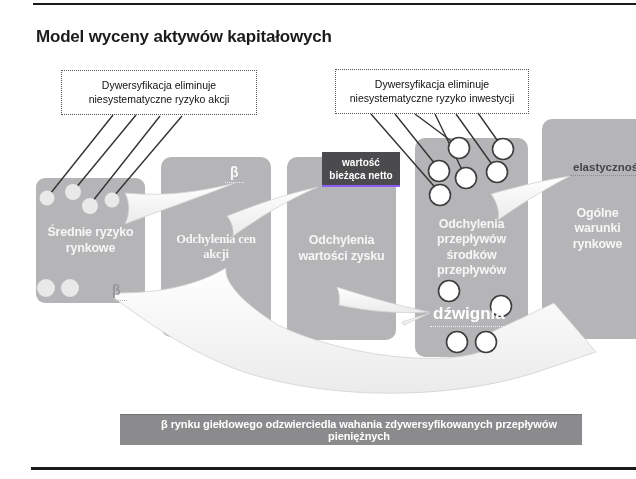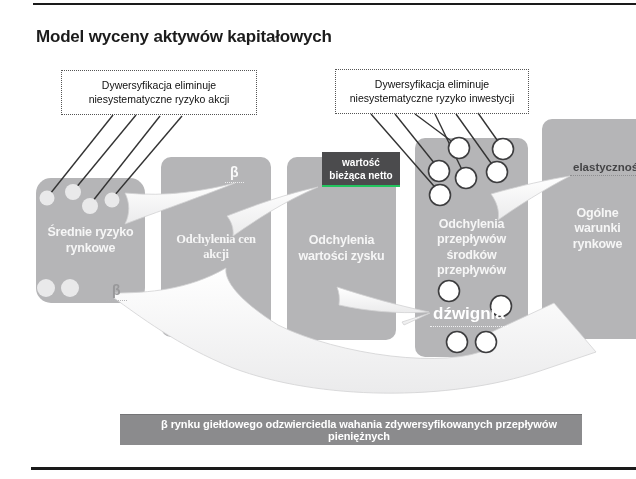--- a/index.html
+++ b/index.html
@@ -22,21 +22,21 @@
   }
   .callout.left{left:33px;top:70px;width:194px;height:43px;}
   .callout.right{left:307px;top:69px;width:192px;height:43px;}
   .gbox{
     position:absolute;background:var(--box-gray,#b5b5b7);border-radius:10px;
     display:flex;align-items:center;justify-content:center;text-align:center;
   }
   .gbox .lbl{
     font-size:12.5px;font-weight:700;color:#f6f6f6;line-height:1.22;letter-spacing:-0.2px;
   }
-  .gbox.b1{left:8px;top:178px;width:109px;height:125px;border-radius:15px;}
+  .gbox.b1{left:8px;top:178px;width:109px;height:125px;border-radius:9px;}
   .gbox.b1 .lbl{width:100px;}
   .gbox.b2{left:133px;top:157px;width:110px;height:180px;}
   .gbox.b2 .lbl{width:84px;font-family:Liberation Serif, serif;}
   .gbox.b3{left:259px;top:157px;width:109px;height:183px;}
   .gbox.b3 .lbl{width:98px;}
   .gbox.b4{left:387px;top:138px;width:113px;height:219px;}
   .gbox.b4 .lbl{width:96px;}
   .gbox.b5{left:514px;top:119px;width:111px;height:220px;}
   .gbox.b5 .lbl{width:70px;}
   svg.overlay{position:absolute;left:0;top:0;pointer-events:none;}
@@ -47,21 +47,21 @@
   }
   .tag-beta-bottom{
     position:absolute;left:78px;top:282px;color:#98989a;
     font-size:14px;font-weight:700;padding:0 6px 2px 6px;
     border-bottom:1px dotted #b7b7b9;
   }
   .tag-npv{
     position:absolute;left:294px;top:152px;width:74px;
     background:var(--tag-dark,#4b4b4d);color:#ffffff;
     font-size:10px;font-weight:700;line-height:1.3;text-align:center;
-    padding:4px 2px 3px 2px;border-bottom:2px solid #22c55e;
+    padding:4px 2px 3px 2px;border-bottom:2px solid #8b5cf6;
   }
   .tag-elasticity{
     position:absolute;left:542px;top:161px;color:#454547;
     font-size:11.5px;font-weight:700;padding:0 3px 2px 3px;
     border-bottom:1px dotted #8d8d8f;
   }
   .tag-leverage{
     position:absolute;left:402px;top:304px;color:#ffffff;
     font-size:17px;font-weight:700;padding:0 3px 2px 3px;
     border-bottom:1px dotted rgba(255,255,255,.8);

